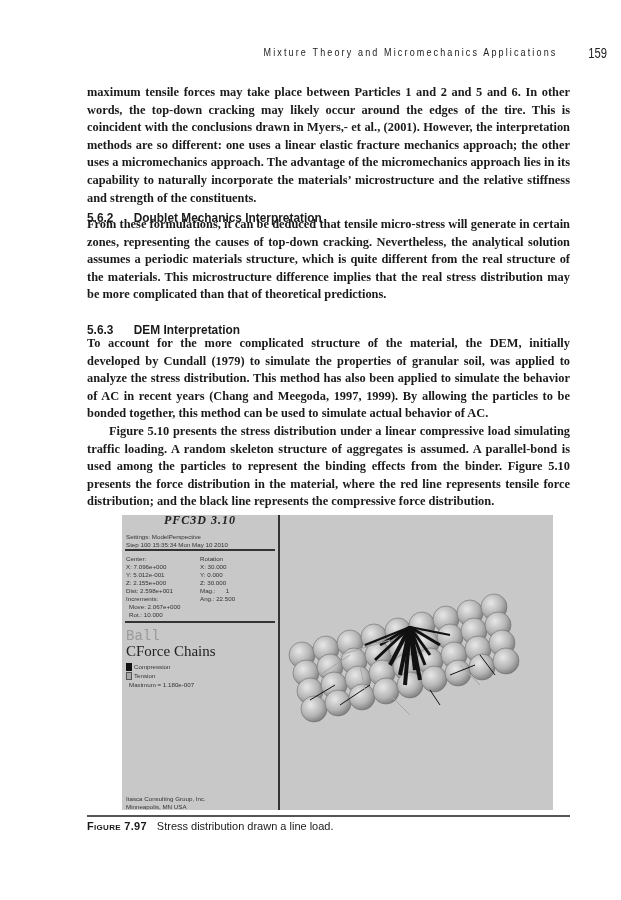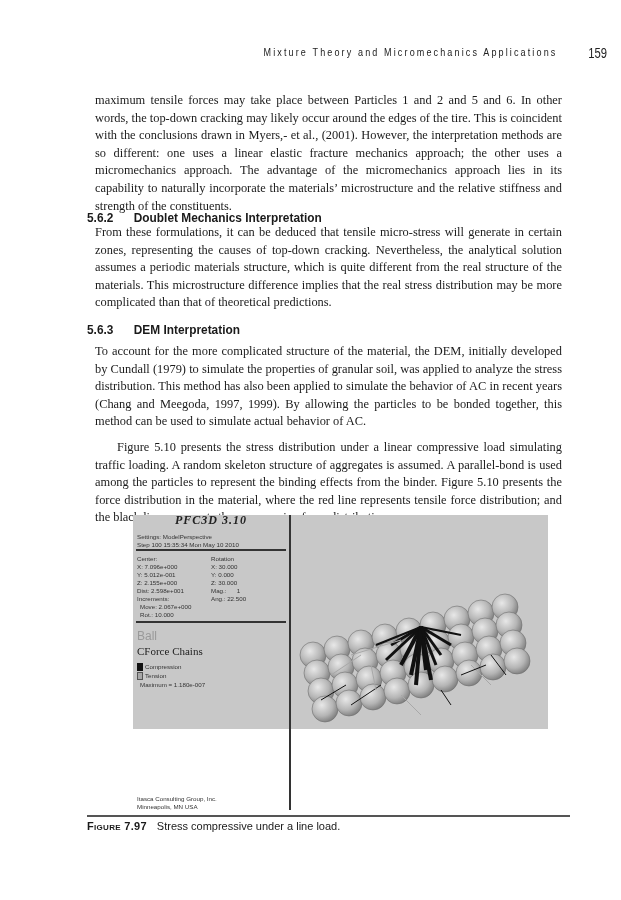--- a/index.html
+++ b/index.html
@@ -1,33 +1,33 @@
 <!DOCTYPE html>
 <html><head>
 <meta charset="utf-8">
 <style>
   html, body { margin:0; padding:0; background:#ffffff; }
   body { width:621px; height:900px; position:relative; overflow:hidden; font-family:"Liberation Serif", serif; color:#1a1a1a; }
   .running-head { position:absolute; top:44px; left:0; width:621px; height:20px;text-align:right; }
   .rh-title { position:absolute; right:64px; top:2px; font-family:"Liberation Sans Narrow","Liberation Sans", sans-serif; font-size:11px; letter-spacing:2.6px; color:#222; transform:scaleX(0.82); transform-origin:right center; white-space:nowrap; }
   .rh-page { position:absolute; right:14px; top:0px; font-family:"Liberation Sans", sans-serif; font-size:15px; color:#222; transform:scaleX(0.75); transform-origin:right center; }
   .text-block { position:absolute; left:87px; width:483px; font-size:12.4px; line-height:17.6px; text-align:justify; }
-  .text-block p { margin:8px; }
+  .text-block p { margin:0;font-weight:bold; }
   .indent { text-indent:22px; }
   .heading { position:absolute; left:87px; font-family:"Liberation Sans", sans-serif; font-weight:bold; font-size:13.2px; color:#1a1a1a; transform:scaleX(0.9); transform-origin:left center; white-space:nowrap; }
   .heading .num { display:inline-block; width:52px; }
-  .figure { position:absolute; left:133px; top:515px; width:415px; height:214px; background:#c8c8c8; }
+  .figure { position:absolute; left:122px; top:515px; width:415px; height:295px; background:#c8c8c8;padding-left:16px; }
   .fig-left { position:absolute; left:0; top:0; width:156px; height:295px; font-family:"Liberation Sans", sans-serif; font-size:6.2px; line-height:7.6px; color:#333; }
   .fig-divider { position:absolute; left:156px; top:0; width:2px; height:295px; background:#333; }
   .fig-title { position:absolute; left:0; width:156px; top:2px; text-align:center; font-family:"Liberation Serif", serif; font-style:italic; font-weight:bold; font-size:12px; letter-spacing:1px; color:#222; }
   .fig-line { position:absolute; left:4px; white-space:nowrap; }
   .fig-col2 { position:absolute; left:78px; white-space:nowrap; }
   .fig-sep { position:absolute; left:3px; width:150px; height:2px; background:#333; }
-  .legend-ball { position:absolute; left:4px; top:118px; font-family:Liberation Sans, sans-serif; font-size:12px; color:#9a9a9a; }
-  .legend-cf { position:absolute; left:4px; top:133px; font-family:"Liberation Serif", serif; font-size:11px; color:#222; }
+  .legend-ball { position:absolute; left:4px; top:118px; font-family:Liberation Mono, monospace; font-size:14px; color:#9a9a9a; }
+  .legend-cf { position:absolute; left:4px; top:133px; font-family:"Liberation Serif", serif; font-size:15px; color:#222; }
   .swatch { position:absolute; left:4px; width:6px; height:8px; }
   .fig-render { position:absolute; left:158px; top:0; width:257px; height:295px; }
   .caption-rule { position:absolute; left:87px; top:815px; width:483px; height:2px; background:#555; }
   .caption { position:absolute; left:87px; top:820px; font-family:"Liberation Sans", sans-serif; font-size:11px; color:#1a1a1a; white-space:nowrap; }
   .caption-label { font-weight:bold; font-variant:small-caps; letter-spacing:0.3px; margin-right:10px; }
 </style>
 </head>
 <body>
 
 <div class="running-head">
@@ -158,14 +158,14 @@
         <line x1="110" y1="180" x2="130" y2="200" stroke="#a8a8a8" stroke-width="1"></line>
         <line x1="200" y1="140" x2="215" y2="160" stroke="#111" stroke-width="1"></line>
         <line x1="60" y1="140" x2="110" y2="125" stroke="#a8a8a8" stroke-width="1"></line>
         <line x1="170" y1="160" x2="195" y2="150" stroke="#111" stroke-width="1"></line>
       </g>
   </svg>
 </div>
 
 <div class="caption-rule"></div>
 <div class="caption">
-  <span class="caption-label">Figure 7.97</span><span>Stress compressive under a line load.</span>
+  <span class="caption-label">Figure 7.97</span><span>Stress distribution drawn a line load.</span>
 </div>
 
 </body></html>

